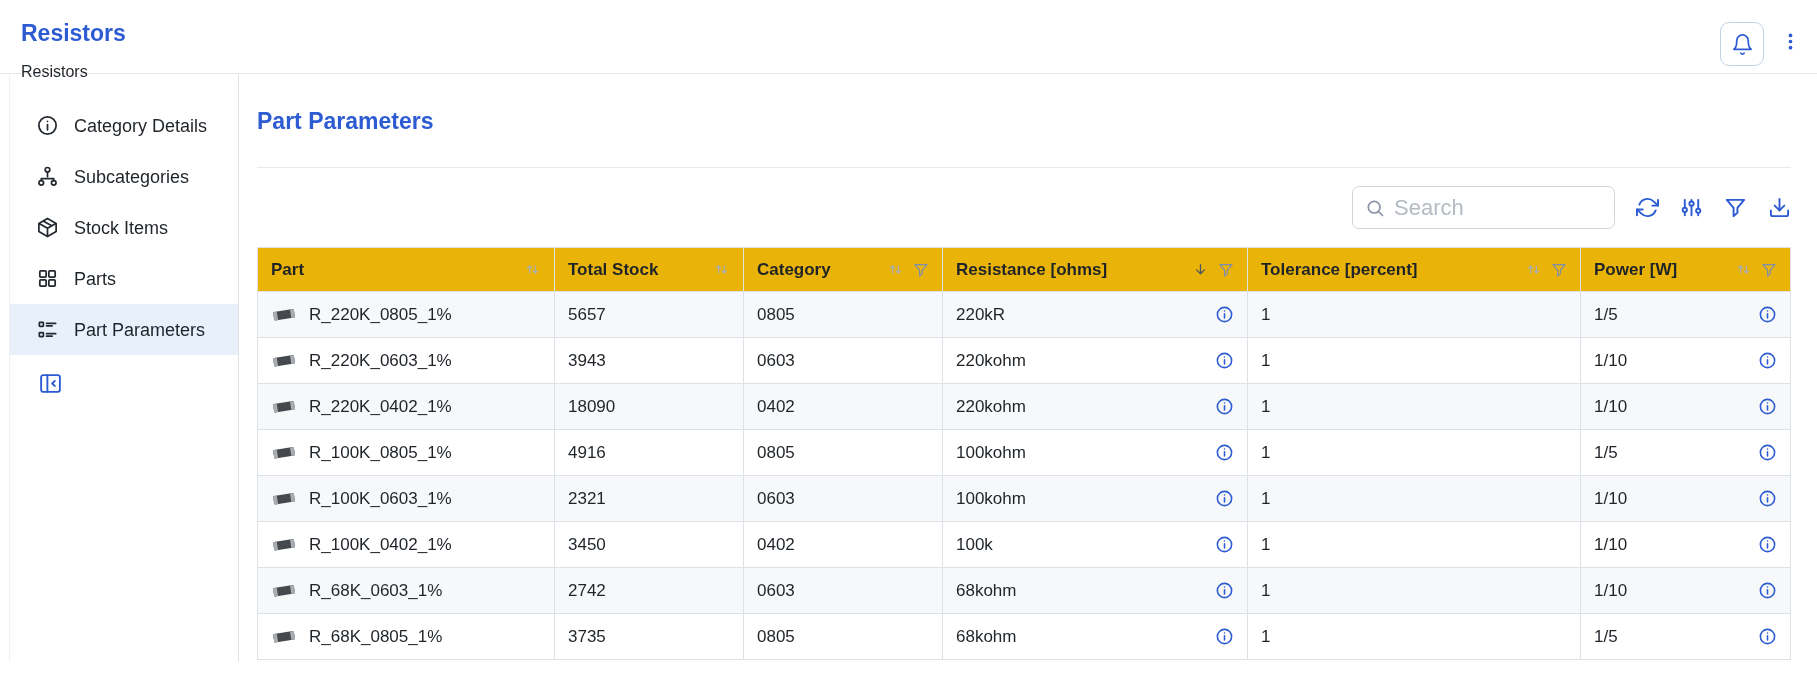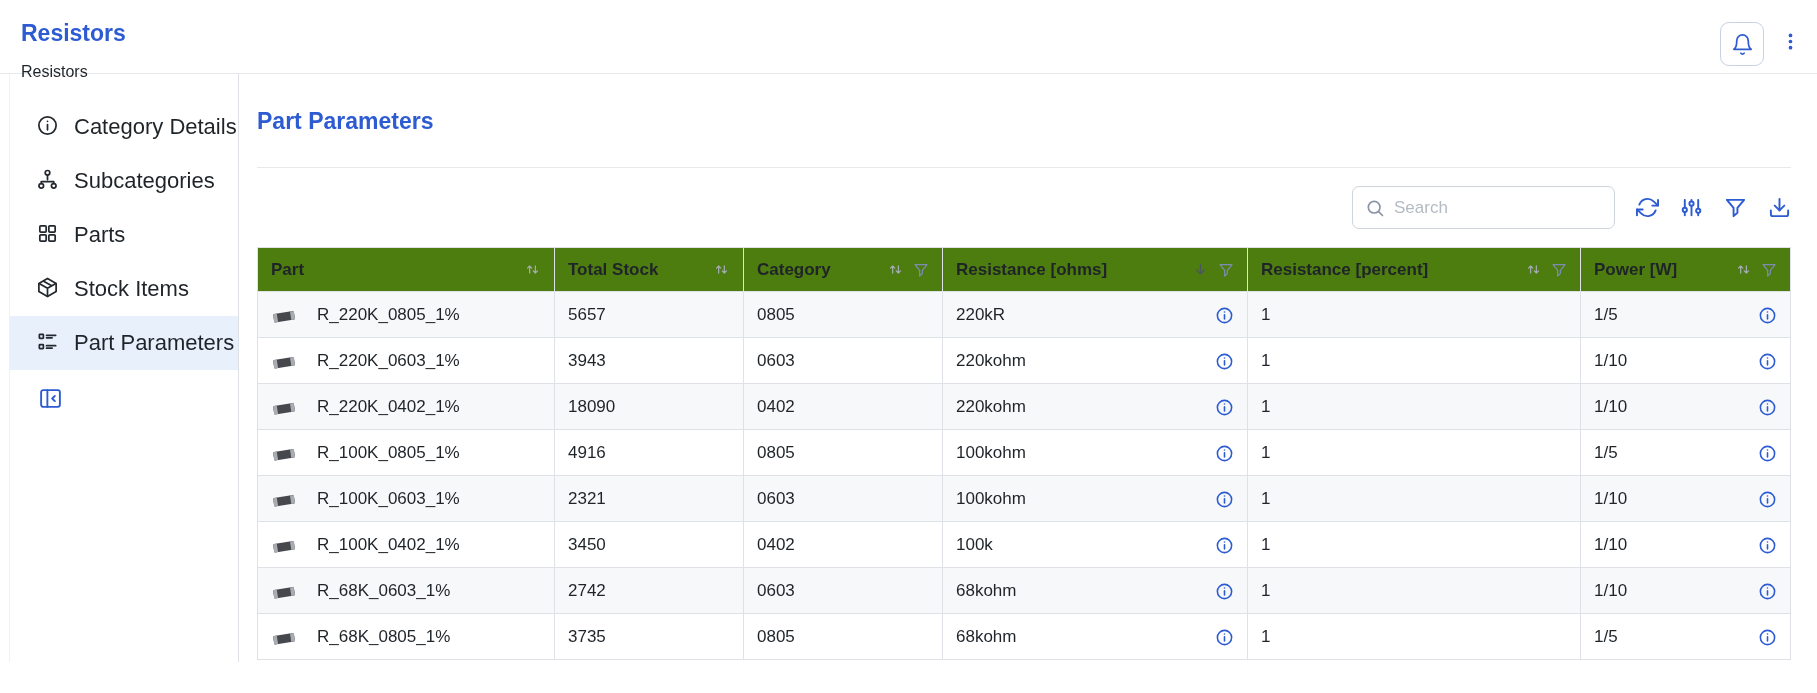--- a/index.html
+++ b/index.html
@@ -48,23 +48,23 @@
     border-left:1px solid #eff1f3;
   }
 
   
   .sidebar{
     width:229px;flex:0 0 229px;
     border-right:1px solid var(--border);
     padding-top:26px;
   }
   .side-item{
-    display:flex;align-items:flex-start;gap:15px;
+    display:flex;align-items:flex-end;gap:15px;
     padding:14px 8px 14px 26px;
-    font-size:22px;cursor:pointer;
+    font-size:18px;cursor:pointer;
   }
   .side-item.selected{background:var(--selected);}
   .sicon{width:23px;height:23px;flex:0 0 23px;color:#23282e;}
   .side-label{white-space:nowrap;}
   .collapse-btn{
     margin:16px 0 0 28px;background:none;border:none;color:var(--accent);cursor:pointer;
   }
   .collapse-btn svg{width:25px;height:25px;}
 
   
@@ -77,52 +77,52 @@
     margin:18px 0 18px 0;
   }
   .search-box{
     display:flex;align-items:center;gap:9px;
     width:263px;height:43px;
     border:1px solid #ced4da;border-radius:7px;
     padding:0 12px;background:#fff;
   }
   .search-box svg{flex:0 0 auto;}
   .search-box input{
-    border:none;outline:none;width:100%;font-size:17px;
+    border:none;outline:none;width:100%;font-size:22px;
     font-family:"Liberation Sans",sans-serif;color:var(--text);
   }
   .search-box input::placeholder{color:#b4bbc3;}
   .tool-btn{
     background:none;border:none;color:var(--accent);cursor:pointer;
     display:flex;align-items:center;justify-content:center;
   }
   .tool-btn svg{width:23px;height:23px;}
 
   
   table{border-collapse:collapse;width:100%;font-size:17px;table-layout:fixed;}
   th,td{
     border:1px solid var(--border);
     height:46px;
     padding:0 13px;
     text-align:left;
     overflow:hidden;white-space:nowrap;
   }
-  thead th{height:44px;font-weight:bold;background:#4d7c0f;}
+  thead th{height:44px;font-weight:bold;background:#eab308;}
   tbody tr:nth-child(odd){background:var(--stripe);}
   tbody tr:nth-child(even){background:#fff;}
 
   .th-inner{display:flex;align-items:center;}
   .th-label{overflow:hidden;text-overflow:ellipsis;}
   .th-icons{margin-left:auto;display:flex;align-items:center;gap:9px;padding-left:8px;}
   .icon-btn{display:flex;align-items:center;cursor:pointer;background:none;border:none;padding:0;}
   .sort-icon{width:17px;height:17px;color:#a6adb6;}
   .sort-icon.desc{color:#4b5563;}
   .th-filter{width:16px;height:16px;color:#7d8db1;}
 
-  .cflex{display:flex;align-items:flex-end;gap:20px;min-width:0;}
+  .cflex{display:flex;align-items:center;gap:12px;min-width:0;}
   .cell-value{overflow:hidden;text-overflow:ellipsis;}
   .chip{flex:0 0 auto;}
   .info-btn{
     margin-left:auto;display:flex;align-items:center;color:var(--accent);cursor:pointer;
   }
   .info-btn svg{width:19px;height:19px;}
 </style>
 </head>
 <body>
 
@@ -166,34 +166,34 @@
     <div class="side-item">
       <svg class="sicon" viewBox="0 0 24 24" fill="none" stroke="currentColor" stroke-width="1.8" stroke-linecap="round" stroke-linejoin="round">
         <circle cx="12" cy="5" r="2.4"></circle>
           <circle cx="5.5" cy="18.6" r="2.4"></circle>
           <circle cx="18.5" cy="18.6" r="2.4"></circle>
         <path d="M12 7.5v4.6M5.5 16.1v-2h13v2"></path>
       </svg>
       <span class="side-label">Subcategories</span>
     </div>
     <div class="side-item">
+      <svg class="sicon" viewBox="0 0 24 24" fill="none" stroke="currentColor" stroke-width="1.8" stroke-linejoin="round">
+        <path d="M21 16.3V7.7L12 2.5 3 7.7v8.6l9 5.2 9-5.2z"></path>
+        <path d="M3.3 7.8 12 12.8l8.7-5M12 21.9v-9.1M7.5 5.1l8.9 5.1"></path>
+      </svg>
+      <span class="side-label">Stock Items</span>
+    </div>
+    <div class="side-item">
       <svg class="sicon" viewBox="0 0 24 24" fill="none" stroke="currentColor" stroke-width="1.8">
         <rect x="4" y="4" width="6.6" height="6.6" rx="1"></rect>
           <rect x="13.4" y="4" width="6.6" height="6.6" rx="1"></rect>
         <rect x="4" y="13.4" width="6.6" height="6.6" rx="1"></rect>
           <rect x="13.4" y="13.4" width="6.6" height="6.6" rx="1"></rect>
       </svg>
       <span class="side-label">Parts</span>
-    </div>
-    <div class="side-item">
-      <svg class="sicon" viewBox="0 0 24 24" fill="none" stroke="currentColor" stroke-width="1.8" stroke-linejoin="round">
-        <path d="M21 16.3V7.7L12 2.5 3 7.7v8.6l9 5.2 9-5.2z"></path>
-        <path d="M3.3 7.8 12 12.8l8.7-5M12 21.9v-9.1M7.5 5.1l8.9 5.1"></path>
-      </svg>
-      <span class="side-label">Stock Items</span>
     </div>
     <div class="side-item selected">
       <svg class="sicon" viewBox="0 0 24 24" fill="none" stroke="currentColor" stroke-width="1.8" stroke-linecap="round">
         <rect x="3.5" y="4.5" width="4.2" height="4.2" rx="0.6"></rect>
         <rect x="3.5" y="15.3" width="4.2" height="4.2" rx="0.6"></rect>
         <line x1="11" y1="5.6" x2="20.5" y2="5.6"></line>
           <line x1="11" y1="8.2" x2="16.8" y2="8.2"></line>
         <line x1="11" y1="16.4" x2="20.5" y2="16.4"></line>
           <line x1="11" y1="19" x2="16.8" y2="19"></line>
       </svg>
@@ -318,21 +318,21 @@
                 <button class="icon-btn">
                   <svg class="th-filter" viewBox="0 0 24 24" fill="none" stroke="currentColor" stroke-width="1.8" stroke-linejoin="round">
                     <path d="M3 4h18l-7 8.5v5L10 21v-8.5L3 4z"></path>
                   </svg>
                 </button>
               </span>
             </div>
           </th>
           <th>
             <div class="th-inner">
-              <span class="th-label">Resistance [percent]</span>
+              <span class="th-label">Tolerance [percent]</span>
               <span class="th-icons">
                 <button class="icon-btn">
                   <svg class="sort-icon" viewBox="0 0 24 24" fill="none" stroke="currentColor" stroke-width="1.7" stroke-linecap="round" stroke-linejoin="round">
                     <path d="M8 17V7M5 10l3-3 3 3"></path>
                       <path d="M16 7v10M13 14l3 3 3-3"></path>
                   </svg>
                 </button>
                 <button class="icon-btn">
                   <svg class="th-filter" viewBox="0 0 24 24" fill="none" stroke="currentColor" stroke-width="1.8" stroke-linejoin="round">
                     <path d="M3 4h18l-7 8.5v5L10 21v-8.5L3 4z"></path>

